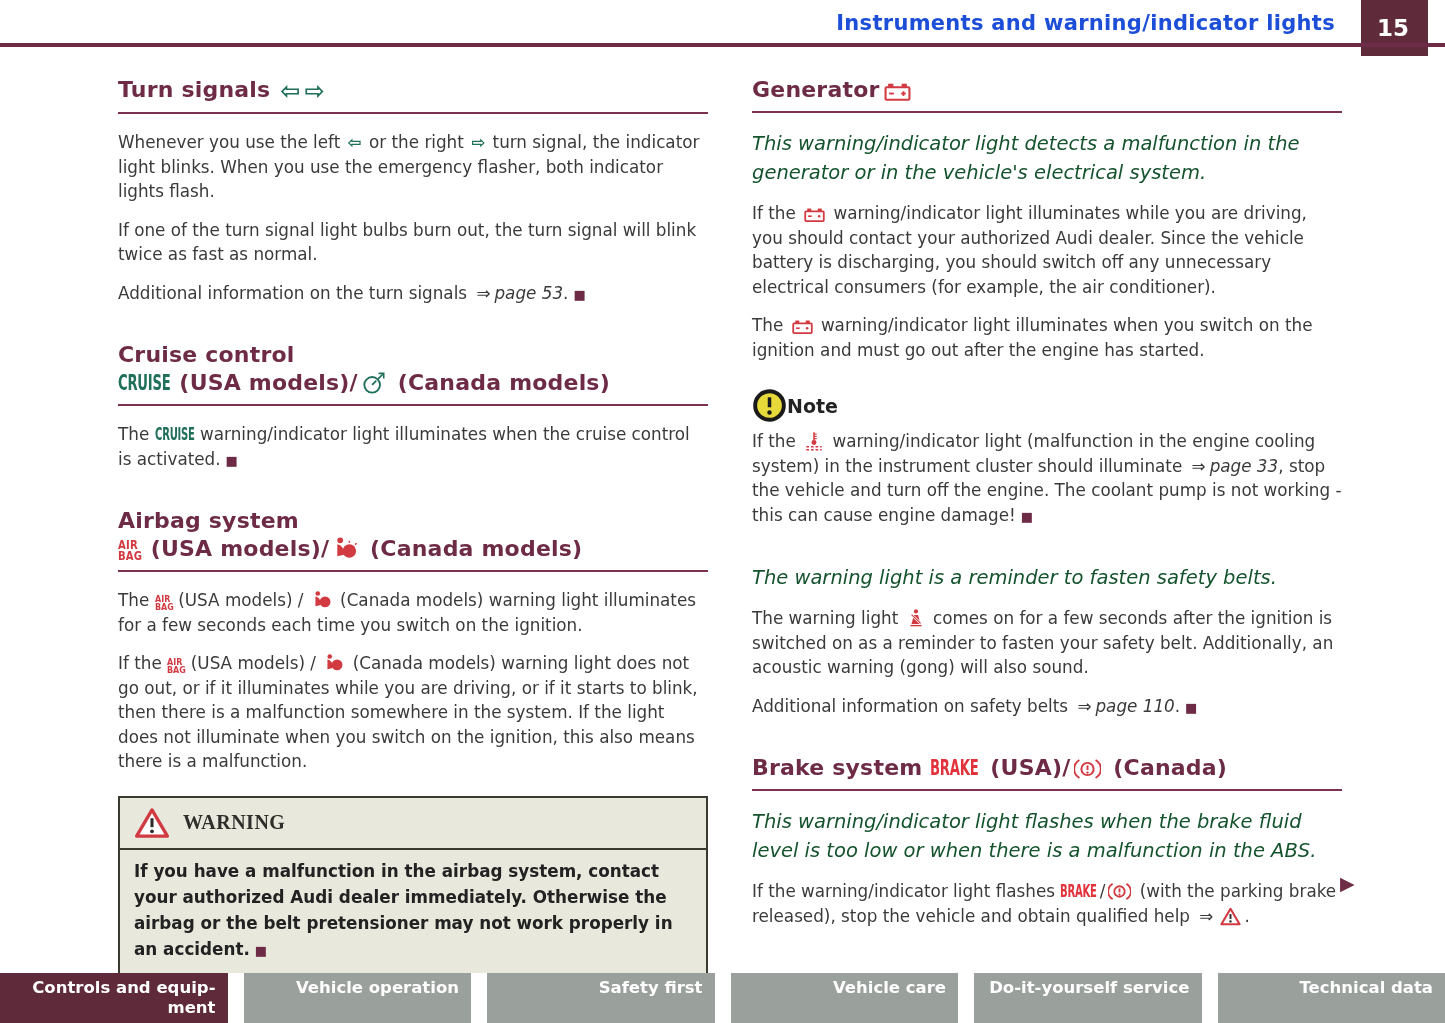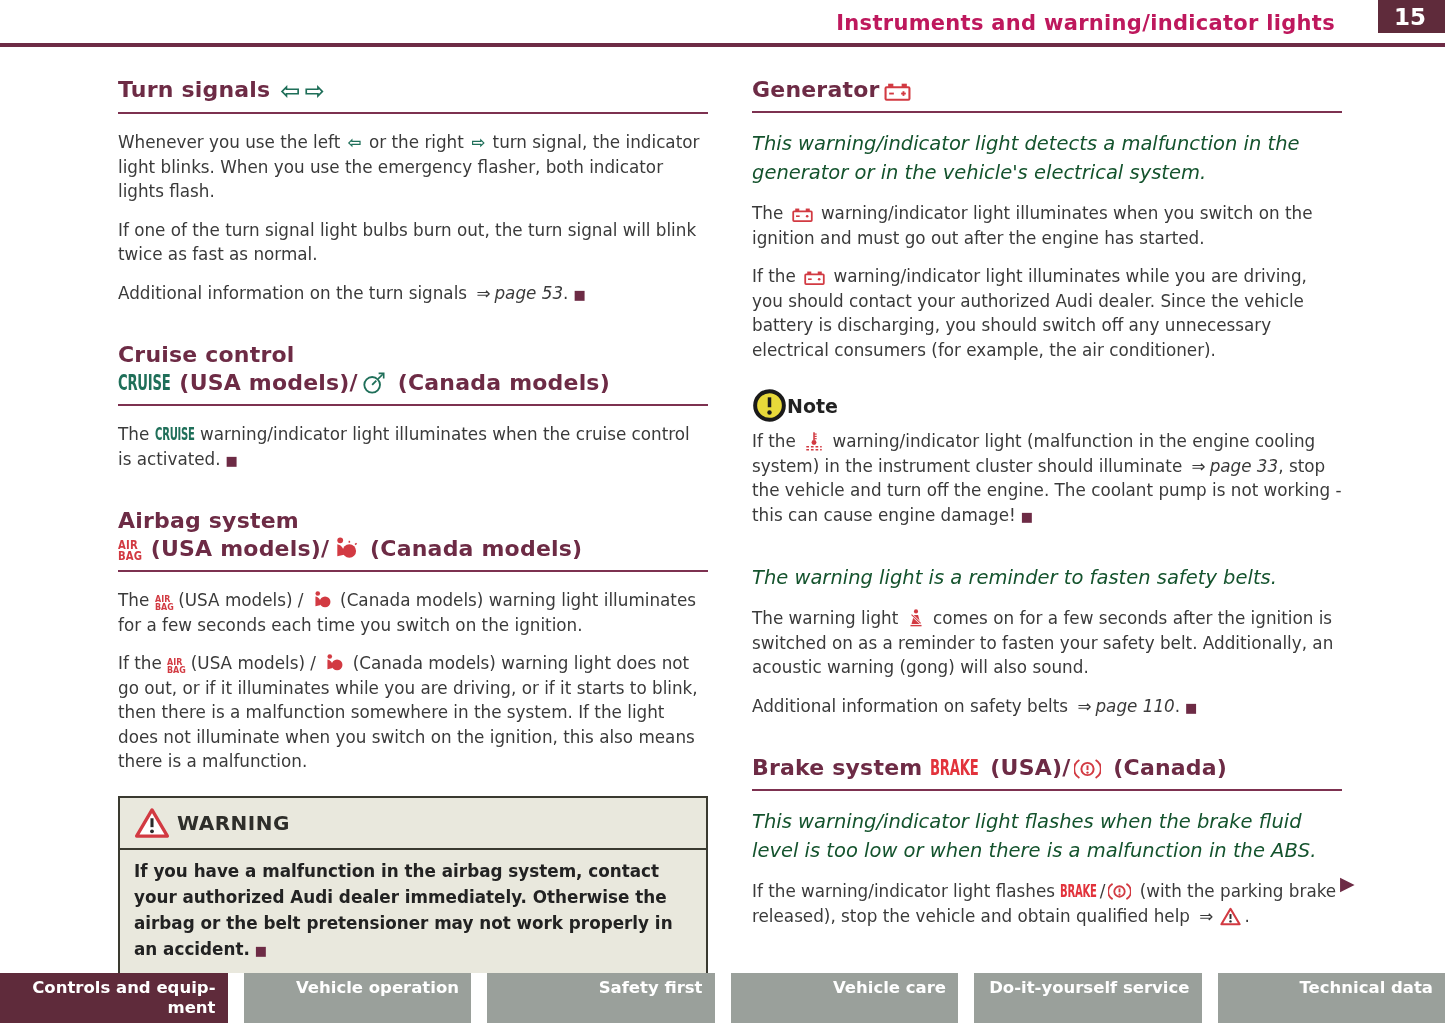--- a/index.html
+++ b/index.html
@@ -9,24 +9,24 @@
   }
   *{margin:0;padding:0;box-sizing:border-box;}
   html,body{background:#fff;}
   body{
     width:1445px;height:1023px;position:relative;overflow:hidden;
     font-family:"DejaVu Sans","Liberation Sans",sans-serif;color:var(--txt);
   }
   
   .hdr-title{
     position:absolute;top:11px;right:110px;font-size:21px;font-weight:bold;
-    color:#be185d;letter-spacing:.3px;
+    color:#1d4ed8;letter-spacing:.3px;
   }
   .hdr-pagebox{
-    position:absolute;top:0;right:0;width:67px;height:33px;background:var(--factive);
+    position:absolute;top:0;right:17px;width:67px;height:56px;background:var(--factive);
     color:#fff;font-size:23px;font-weight:bold;display:flex;align-items:center;
     justify-content:flex-start;padding-left:16px;
   }
   .hdr-rule{position:absolute;top:43px;left:0;right:0;height:4px;background:var(--maroon);}
   
   .col{position:absolute;top:66px;width:590px;}
   .col-left{left:118px;}
   .col-right{left:752px;}
   .sec{margin-top:34px;}
   .sec.first{margin-top:10px;}
@@ -47,21 +47,21 @@
   .airbag-stack{display:inline-block;vertical-align:-4px;line-height:.88;transform:scaleX(.84);transform-origin:0 50%;margin-right:-4px;}
   .airbag-stack .ab-line{display:block;font-size:9.5px;font-weight:bold;color:var(--red);}
   .airbag-stack.lg .ab-line{font-size:12px;}
   
   .ga{color:var(--green);font-weight:bold;padding:0 2px;}
   .ga.lg{font-size:24px;vertical-align:-2px;}
   .ico{vertical-align:-4px;margin:0 3px;}
   .ico.hd{vertical-align:-5px;margin:0 4px;}
   
   .warning-box{margin-top:22px;border:2px solid var(--boxline);background:var(--boxbg);}
-  .warning-box-head{display:flex;align-items:center;gap:7px;padding:9px 14px;border-bottom:2px solid var(--boxline);}
+  .warning-box-head{display:flex;align-items:center;gap:13px;padding:9px 14px;border-bottom:2px solid var(--boxline);font-family:Liberation Serif, serif;}
   .warning-box-title{font-size:20px;font-weight:bold;color:#2e2e2a;letter-spacing:.5px;}
   .warning-box-body{padding:8px 14px 12px;font-size:16.8px;line-height:26px;font-weight:bold;color:#222;}
   
   .note-block{margin-top:26px;}
   .note-head{display:flex;align-items:center;}
   .note-title{font-size:19px;font-weight:bold;color:#222;}
   .note-body{margin-top:6px;}
   
   .cont-marker{position:absolute;left:1340px;top:872px;font-size:19px;color:var(--maroon);}
   
@@ -150,34 +150,34 @@
       <span>Generator</span><svg class="ico hd" width="27" height="20" viewBox="0 0 26 18">
           <rect x="1.5" y="4.5" width="23" height="12" rx="1" fill="none" stroke="#d23a42" stroke-width="2"></rect>
           <rect x="4" y="1" width="5" height="3.5" fill="#d23a42"></rect>
           <rect x="17" y="1" width="5" height="3.5" fill="#d23a42"></rect>
           <line x1="5" y1="10.5" x2="9.5" y2="10.5" stroke="#d23a42" stroke-width="1.8"></line>
           <line x1="16.5" y1="10.5" x2="21" y2="10.5" stroke="#d23a42" stroke-width="1.8"></line>
           <line x1="18.75" y1="8.25" x2="18.75" y2="12.75" stroke="#d23a42" stroke-width="1.8"></line>
         </svg>
     </div>
     <p class="lead">This warning/indicator light detects a malfunction in the generator or in the vehicle's electrical system.</p>
+    <p class="body-p"><span>If the </span><svg class="ico" width="21" height="16" viewBox="0 0 26 18">
+          <rect x="1.5" y="4.5" width="23" height="12" rx="1" fill="none" stroke="#d23a42" stroke-width="2.2"></rect>
+          <rect x="4" y="1" width="5" height="3.5" fill="#d23a42"></rect>
+          <rect x="17" y="1" width="5" height="3.5" fill="#d23a42"></rect>
+          <line x1="5" y1="10.5" x2="9.5" y2="10.5" stroke="#d23a42" stroke-width="2"></line>
+          <circle cx="18.75" cy="10.5" r="1.6" fill="#d23a42"></circle>
+        </svg><span> warning/indicator light illuminates while you are driving, you should contact your authorized Audi dealer. Since the vehicle battery is discharging, you should switch off any unnecessary electrical consumers (for example, the air conditioner).</span></p>
     <p class="body-p"><span>The </span><svg class="ico" width="21" height="16" viewBox="0 0 26 18">
           <rect x="1.5" y="4.5" width="23" height="12" rx="1" fill="none" stroke="#d23a42" stroke-width="2.2"></rect>
           <rect x="4" y="1" width="5" height="3.5" fill="#d23a42"></rect>
           <rect x="17" y="1" width="5" height="3.5" fill="#d23a42"></rect>
           <line x1="5" y1="10.5" x2="9.5" y2="10.5" stroke="#d23a42" stroke-width="2"></line>
           <circle cx="18.75" cy="10.5" r="1.6" fill="#d23a42"></circle>
         </svg><span> warning/indicator light illuminates when you switch on the ignition and must go out after the engine has started.</span></p>
-    <p class="body-p"><span>If the </span><svg class="ico" width="21" height="16" viewBox="0 0 26 18">
-          <rect x="1.5" y="4.5" width="23" height="12" rx="1" fill="none" stroke="#d23a42" stroke-width="2.2"></rect>
-          <rect x="4" y="1" width="5" height="3.5" fill="#d23a42"></rect>
-          <rect x="17" y="1" width="5" height="3.5" fill="#d23a42"></rect>
-          <line x1="5" y1="10.5" x2="9.5" y2="10.5" stroke="#d23a42" stroke-width="2"></line>
-          <circle cx="18.75" cy="10.5" r="1.6" fill="#d23a42"></circle>
-        </svg><span> warning/indicator light illuminates while you are driving, you should contact your authorized Audi dealer. Since the vehicle battery is discharging, you should switch off any unnecessary electrical consumers (for example, the air conditioner).</span></p>
   </div>
 
   <div class="note-block">
     <div class="note-head">
       <svg width="35" height="35" viewBox="0 0 30 30">
           <circle cx="15" cy="15" r="12.3" fill="#e8d93a" stroke="#1a1a1a" stroke-width="3.4"></circle>
           <line x1="15" y1="8" x2="15" y2="16.5" stroke="#1a1a1a" stroke-width="3"></line>
           <circle cx="15" cy="21" r="1.9" fill="#1a1a1a"></circle>
         </svg>
       <span class="note-title">Note</span>

